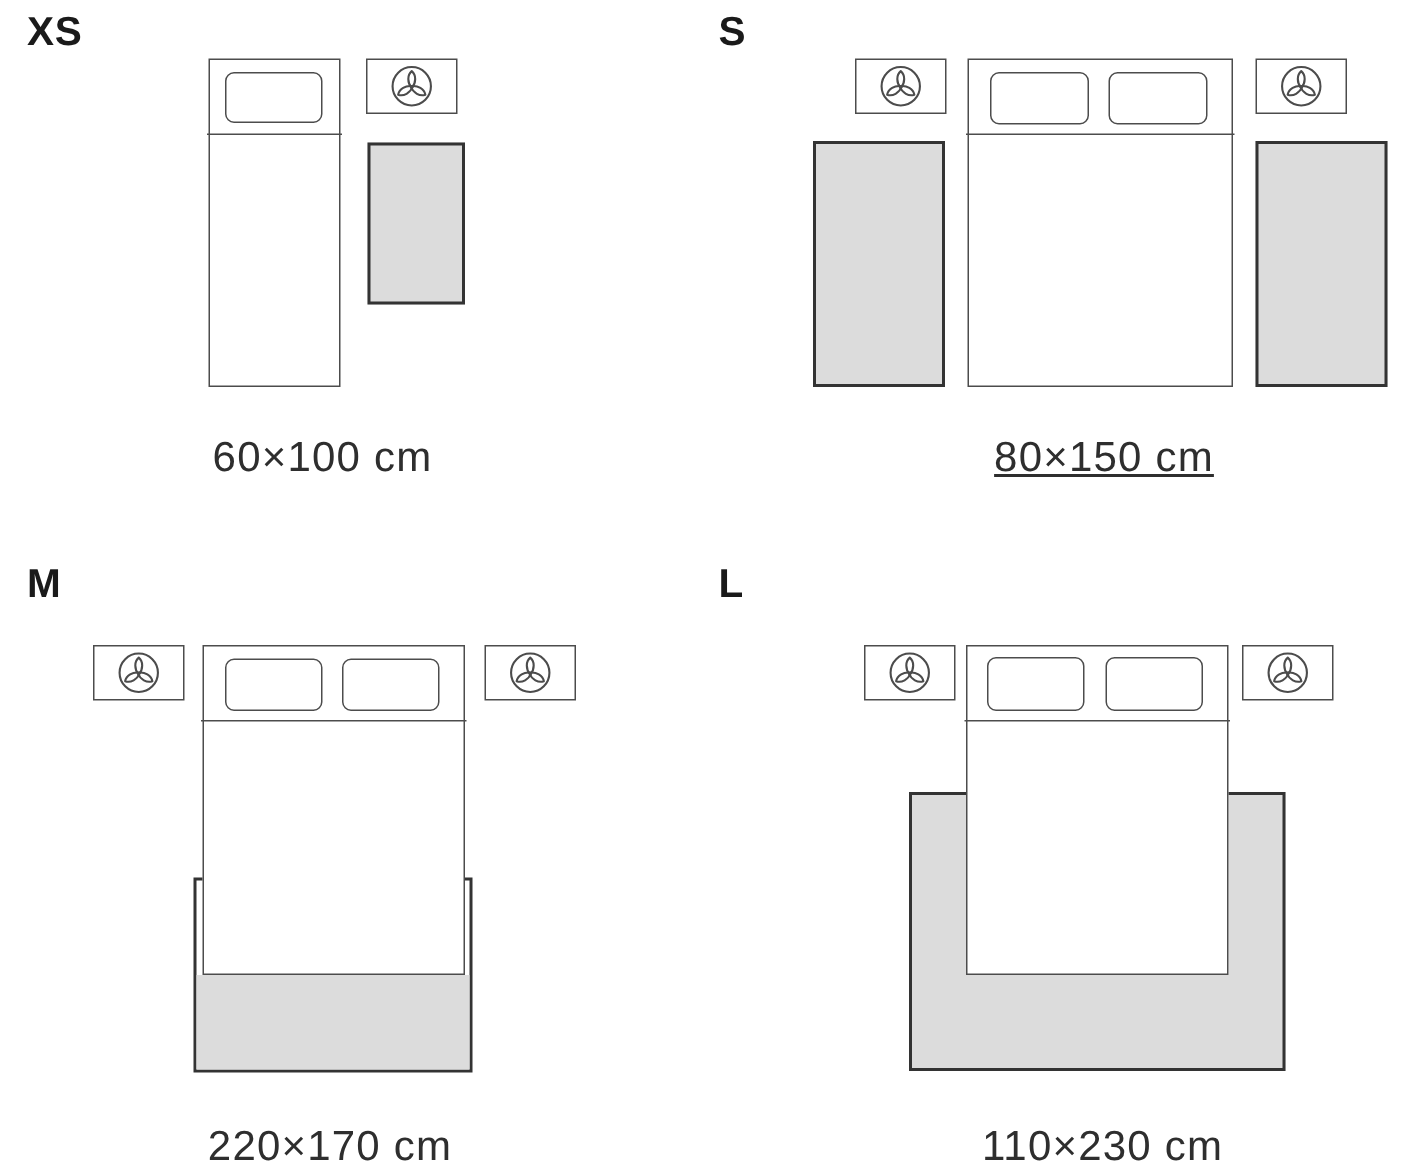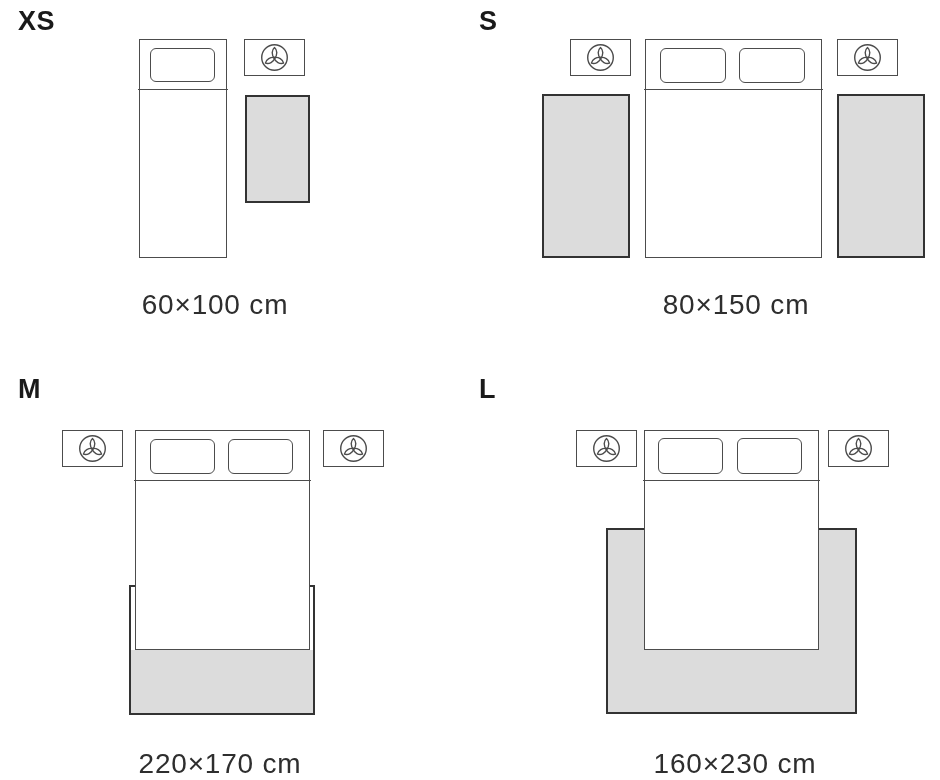--- a/index.html
+++ b/index.html
@@ -140,21 +140,21 @@
     <div class="pillow" style="left:93px; top:8px; width:66px; height:35px;"></div>
     <div class="divider"></div>
   </div>
 
   <div class="furn nightstand" style="left:837px; top:39px; width:61px; height:37px;">
     <svg class="lamp" viewBox="0 0 40 40" width="33" height="33">
         <use href="#lamp-glyph"></use>
       </svg>
   </div>
 
-  <div class="dim-label" style="left:736px; top:291px;">80×150 cm</div>
+  <div class="dim-label" style="left:736px; top:291px;text-decoration:underline;">80×150 cm</div>
 
   <div class="size-label" style="left:18px; top:376px;">M</div>
 
   <div class="rug hollow" style="left:129px; top:585px; width:186px; height:130px;">
     <div class="fill-bottom" style="top:63px;"></div>
   </div>
 
   <div class="furn nightstand" style="left:62px; top:430px; width:61px; height:37px;">
     <svg class="lamp" viewBox="0 0 40 40" width="33" height="33">
         <use href="#lamp-glyph"></use>
@@ -190,15 +190,15 @@
     <div class="pillow" style="left:92px; top:7px; width:65px; height:36px;"></div>
     <div class="divider"></div>
   </div>
 
   <div class="furn nightstand" style="left:828px; top:430px; width:61px; height:37px;">
     <svg class="lamp" viewBox="0 0 40 40" width="33" height="33">
         <use href="#lamp-glyph"></use>
       </svg>
   </div>
 
-  <div class="dim-label" style="left:735px; top:750px;">160×230 cm</div>
+  <div class="dim-label" style="left:735px; top:750px;">110×230 cm</div>
 
 </div>
 
 </body></html>

